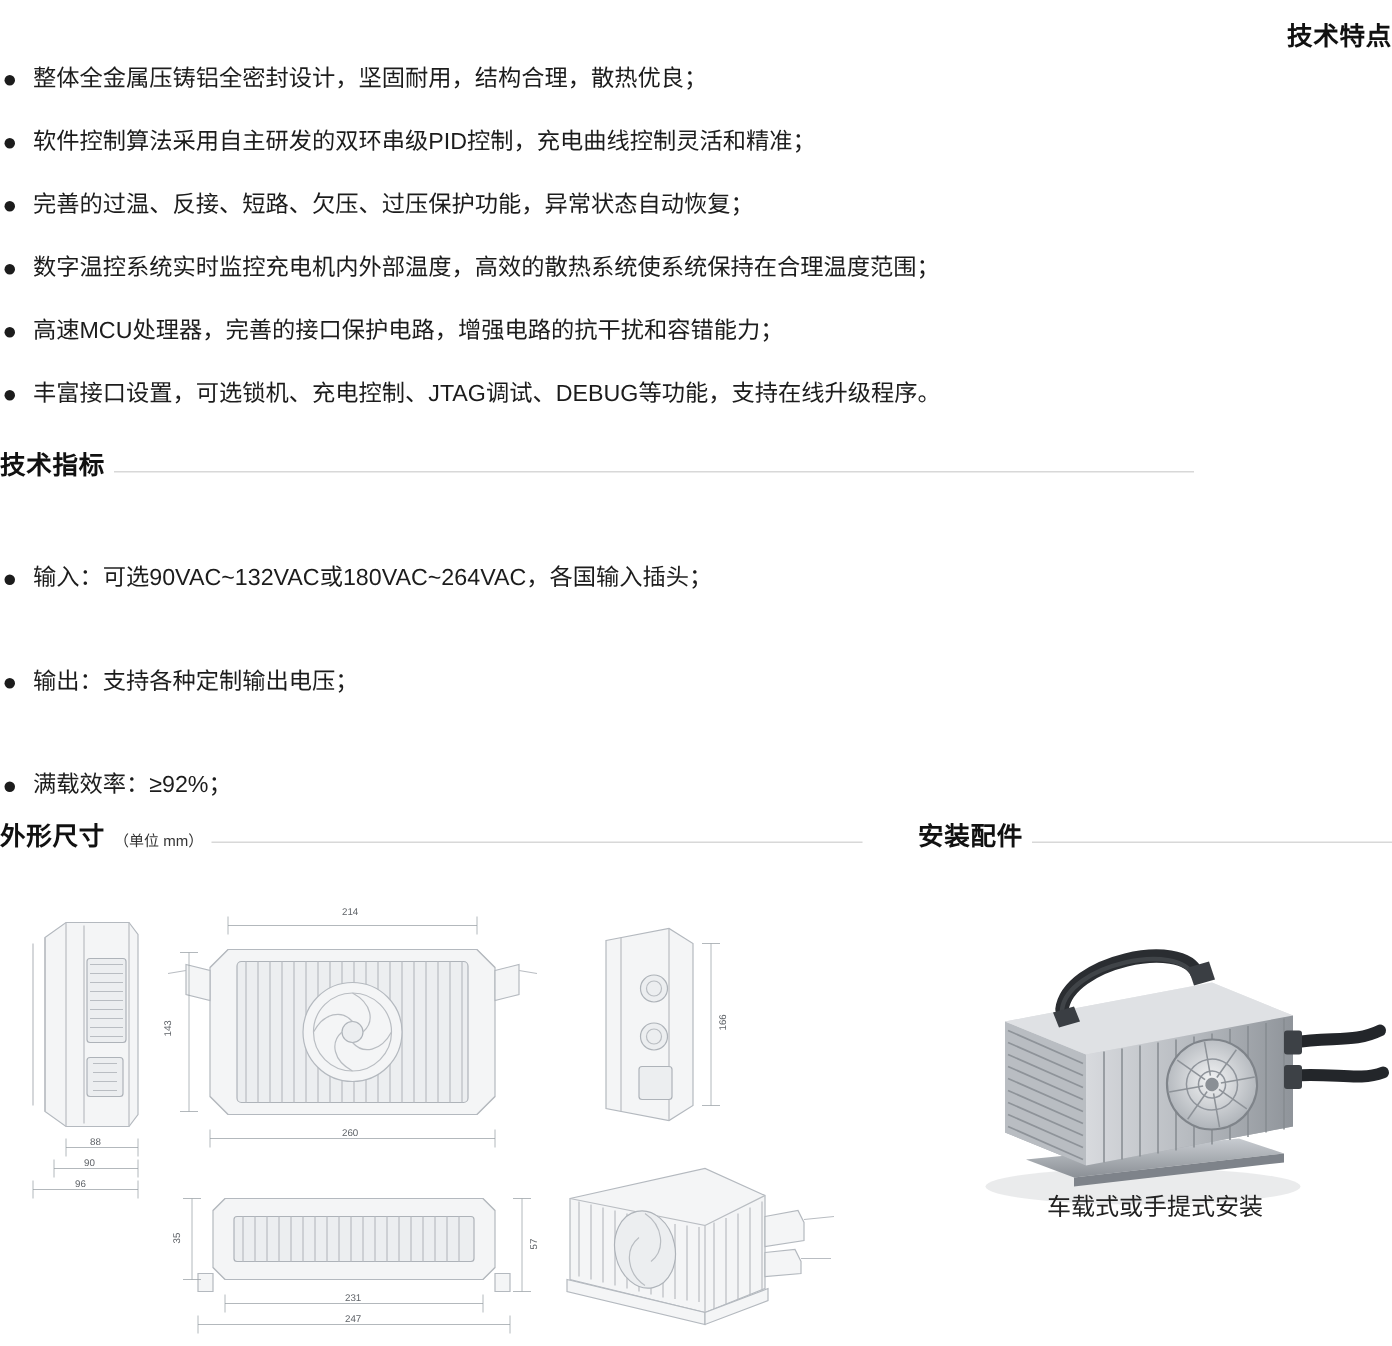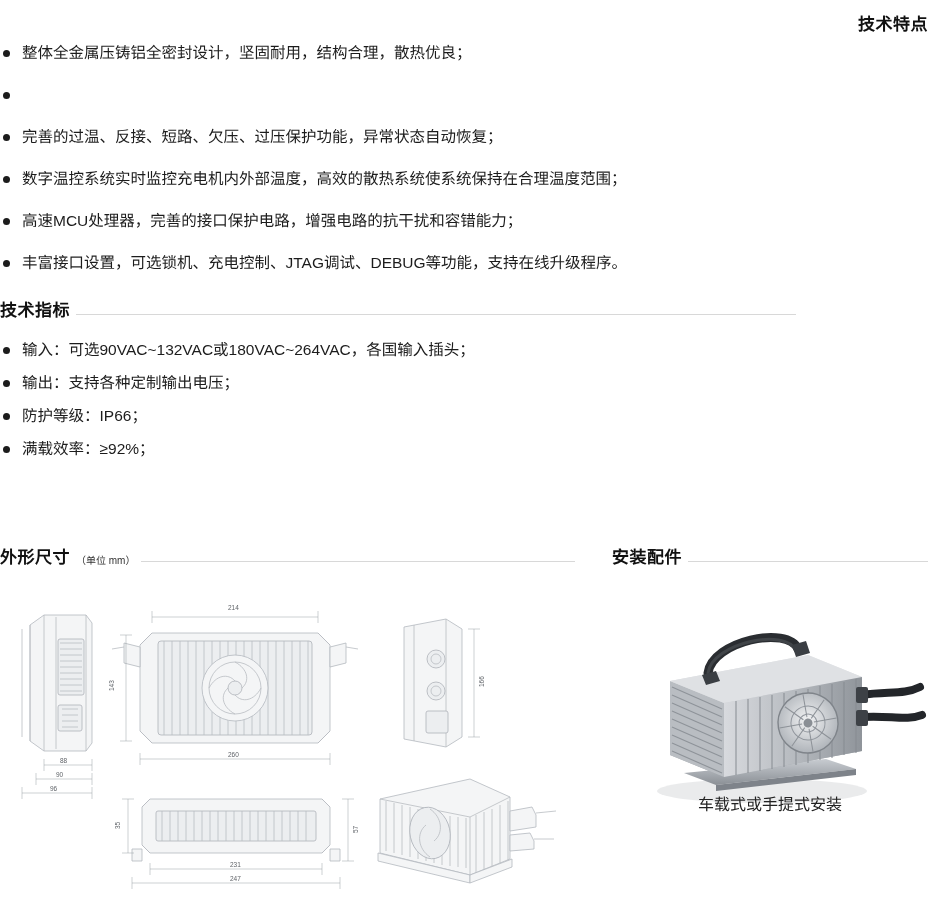--- a/index.html
+++ b/index.html
@@ -66,21 +66,21 @@
     position: absolute;
     left: 3px;
     top: 50%;
     width: 7px;
     height: 7px;
     margin-top: -3.5px;
     border-radius: 50%;
     background: #1c1c1c;
   }
   ul.feat li { height: 42px; display: flex; align-items: center; }
-  ul.spec li { height: 33px; display: flex; align-items: center; }
+  ul.spec li { height: 33px; display: flex; align-items: center; margin-top: 36px; }
 
   #features-head { position: absolute; left: 0; top: 10px; }
   #features-list { position: absolute; left: 0; top: 32px; width: 928px; }
 
   #specs-head { position: absolute; left: 0; top: 296px; }
   #specs-list  { position: absolute; left: 0; top: 334px; width: 700px; }
 
   
   #dims-head {
     position: absolute; left: 0; top: 543px; width: 575px;
@@ -130,20 +130,21 @@
     <span class="sec-head-rule"></span>
   </div>
 
   <ul id="features-list" class="blist feat">
     <li>
         <span class="dot"></span>
         <span>整体全金属压铸铝全密封设计，坚固耐用，结构合理，散热优良；</span>
       </li>
     <li>
         <span class="dot"></span>
+        <span>软件控制算法采用自主研发的双环串级PID控制，充电曲线控制灵活和精准；</span>
       </li>
     <li>
         <span class="dot"></span>
         <span>完善的过温、反接、短路、欠压、过压保护功能，异常状态自动恢复；</span>
       </li>
     <li>
         <span class="dot"></span>
         <span>数字温控系统实时监控充电机内外部温度，高效的散热系统使系统保持在合理温度范围；</span>
       </li>
     <li>
@@ -162,24 +163,20 @@
   </div>
 
   <ul id="specs-list" class="blist spec">
     <li>
         <span class="dot"></span>
         <span>输入：可选90VAC~132VAC或180VAC~264VAC，各国输入插头；</span>
       </li>
     <li>
         <span class="dot"></span>
         <span>输出：支持各种定制输出电压；</span>
-      </li>
-    <li>
-        <span class="dot"></span>
-        <span>防护等级：IP66；</span>
       </li>
     <li>
         <span class="dot"></span>
         <span>满载效率：≥92%；</span>
       </li>
   </ul>
 
   <div id="acc-head" class="sec-head-row">
     <span class="sec-head">安装配件</span>
     <span class="sec-head-rule"></span>

